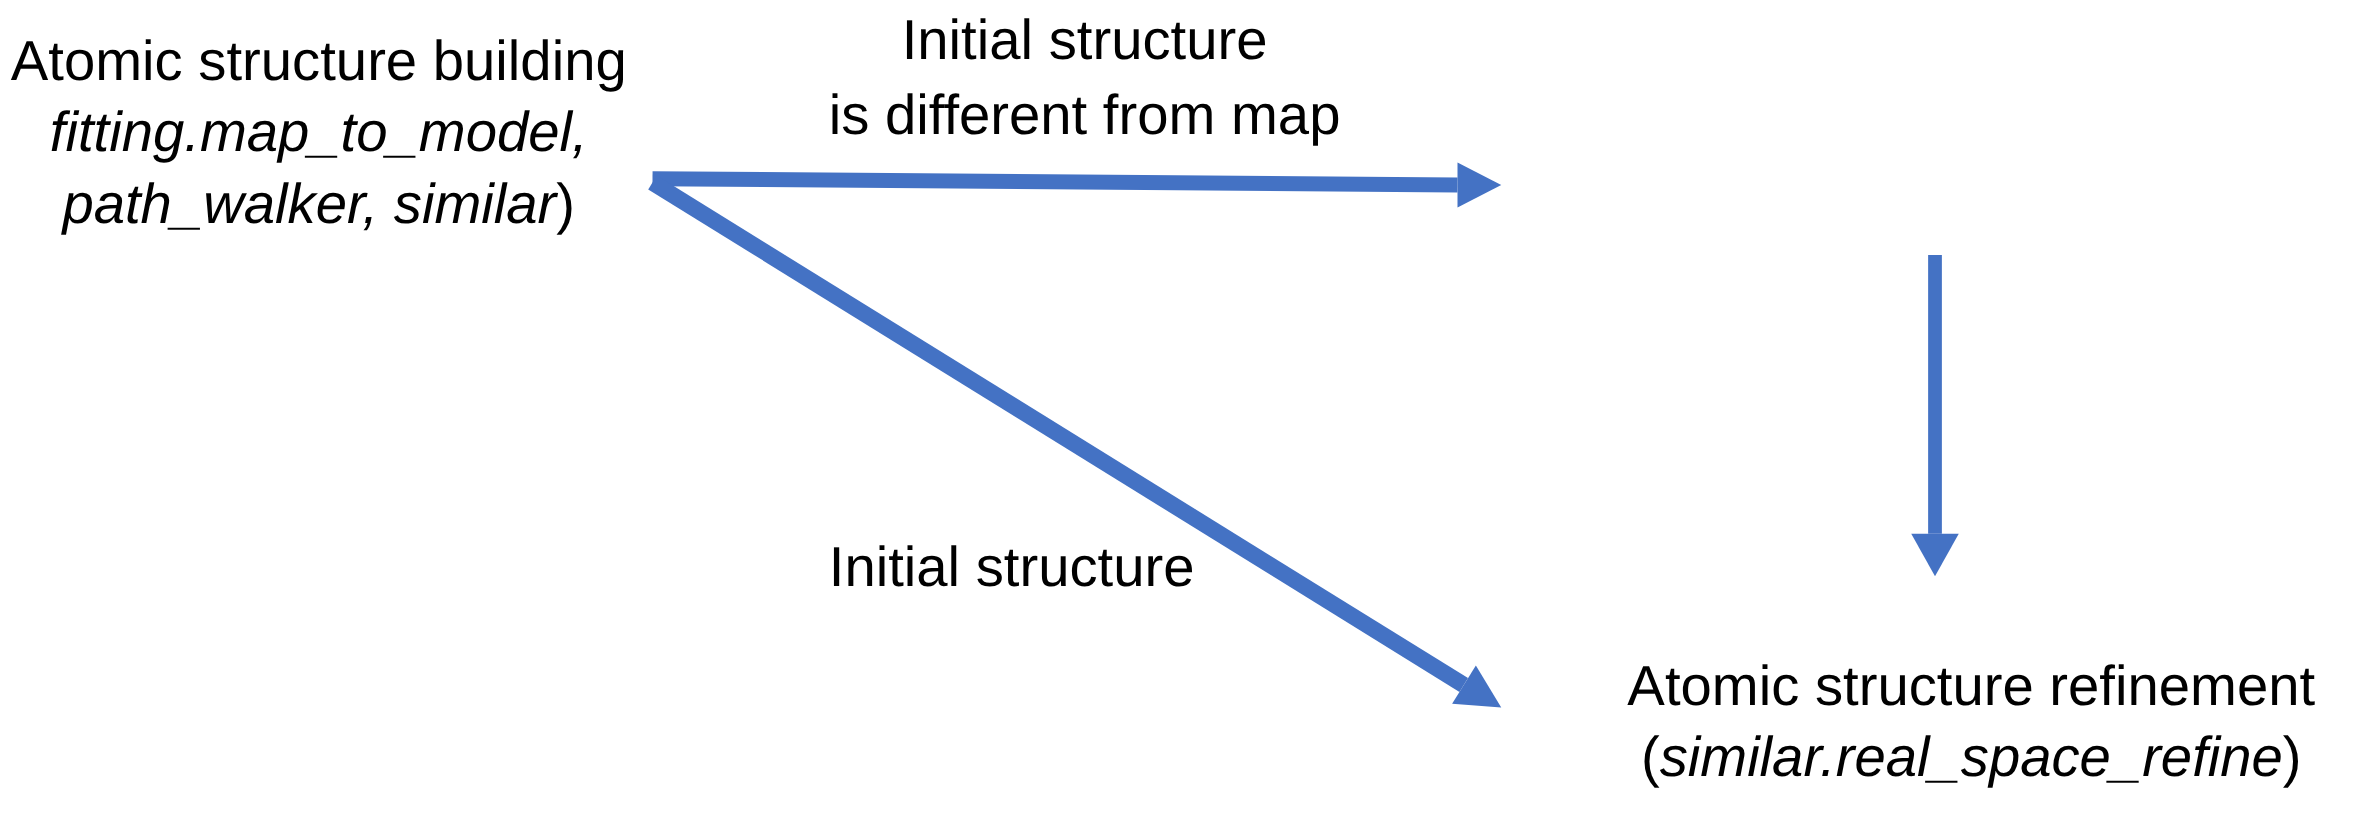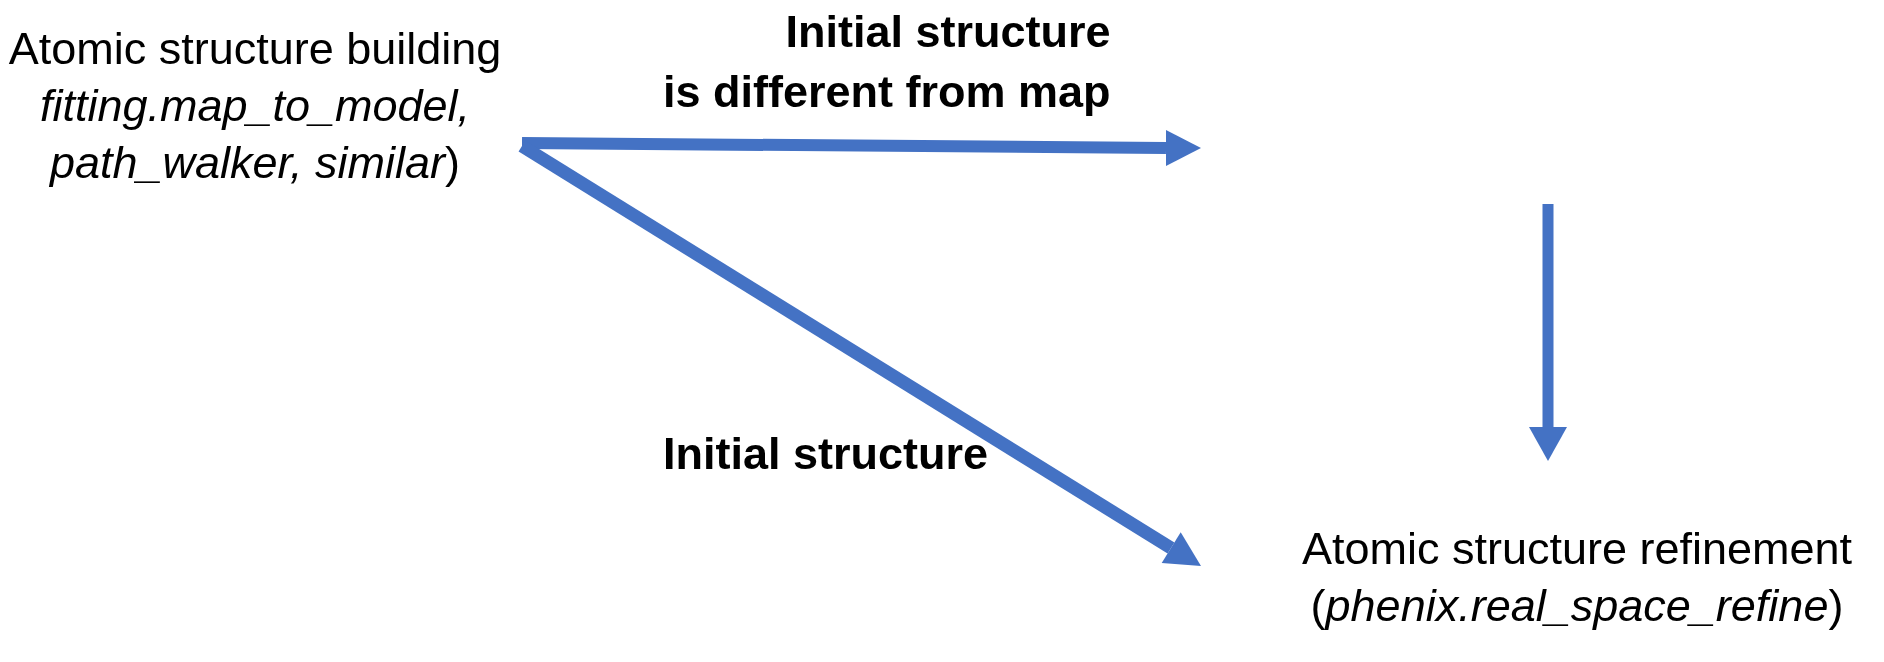--- a/index.html
+++ b/index.html
@@ -17,21 +17,21 @@
     color: #000000;
     border-radius: 14px;
   }
   .node, .edge-label {
     position: absolute;
     font-size: 45px;
     line-height: 57px;
     white-space: nowrap;
   }
   .node { text-align: center; }
-  .edge-label { text-align: right; line-height: 60px; font-weight: bold; }
+  .edge-label { text-align: center; line-height: 60px; }
   .italic { font-style: italic; }
 
   .node-building   { left: 0px;    top: 20px;  width: 510px; }
   .edge-different  { left: 663px;  top: 2px; }
   .node-fitting    { left: 1268px; top: 21px;  width: 560px; }
   .edge-similar    { left: 663px;  top: 424px; }
   .node-refinement { left: 1270px; top: 520px; width: 614px; }
 
   svg.arrows {
     position: absolute;
@@ -59,21 +59,21 @@
 
   <div class="node node-fitting">
   </div>
 
   <div class="edge-label edge-similar">
     <div>Initial structure</div>
   </div>
 
   <div class="node node-refinement">
     <div>Atomic structure refinement</div>
-    <div><span>(</span><span class="italic">phenix.real_space_refine</span><span>)</span></div>
+    <div><span>(</span><span class="italic">similar.real_space_refine</span><span>)</span></div>
   </div>
 
   <svg class="arrows" viewBox="0 0 1884 662">
 
     <g>
       <path d="M522 143 L1166 148" fill="none" stroke-width="12" stroke="#4472C4"></path>
       <polygon points="1166,130 1166,166 1201,148" fill="#4472C4"></polygon>
     </g>
 
     <g>

